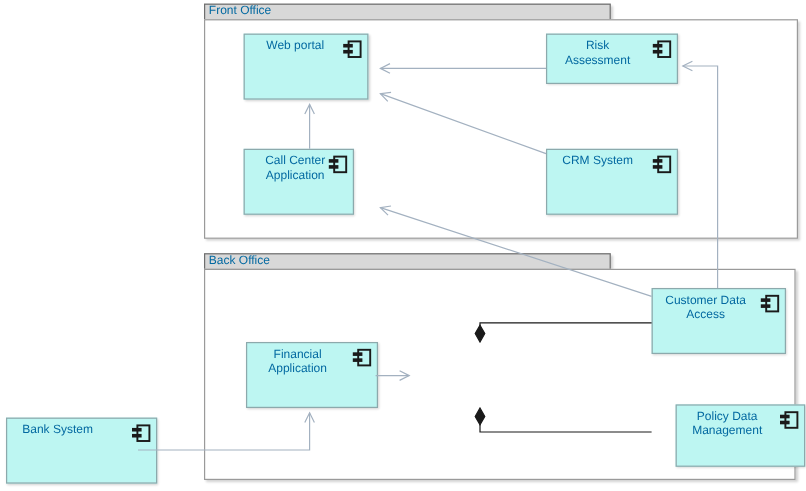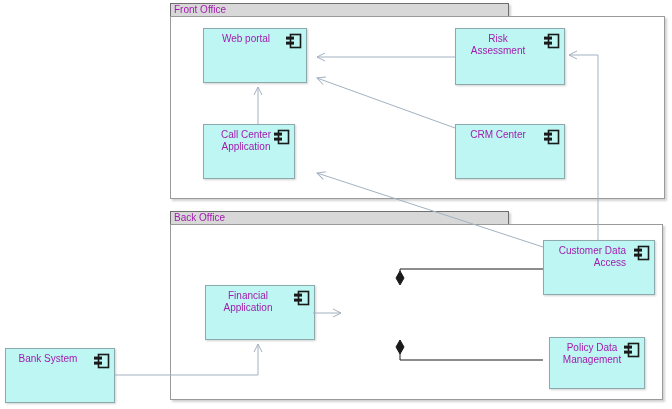--- a/index.html
+++ b/index.html
@@ -1,18 +1,18 @@
 <!DOCTYPE html>
 <html><head>
 <meta charset="utf-8">
 <style>
   html,body{margin:0;padding:0;background:#ffffff;}
   .canvas{
     position:relative;width:672px;height:409px;background:#ffffff;overflow:hidden;
-    font-family:"Liberation Sans", sans-serif;color:#a21caf;
+    font-family:"Liberation Sans", sans-serif;color:#0369a1;
   }
   
   .group{position:absolute;z-index:1;}
   .group-header{
     position:absolute;left:0;top:0;height:12px;background:#d8d8d8;
     border:1px solid #6e6e6e;box-shadow:2px 2px 2px rgba(0,0,0,.18);
     font-size:10px;line-height:12px;padding-left:3px;white-space:nowrap;overflow:hidden;
   }
   .group-body{
     position:absolute;left:0;right:0;bottom:0;background:#ffffff;
@@ -55,76 +55,76 @@
 
   <div class="comp" style="left:203px;top:28px;width:104px;height:55px;">
     <div class="comp-label">Web portal</div>
     <svg class="comp-icon" viewBox="0 0 17 16">
       <rect x="5.5" y="1.5" width="10" height="13" fill="none" stroke="#1a1a1a" stroke-width="1.6"></rect>
       <rect x="1" y="3.6" width="8" height="3" fill="#1a1a1a"></rect>
       <rect x="1" y="8.6" width="8" height="3" fill="#1a1a1a"></rect>
     </svg>
   </div>
 
-  <div class="comp" style="left:455px;top:28px;width:110px;height:57px;">
+  <div class="comp" style="left:455px;top:28px;width:110px;height:42px;">
     <div class="comp-label">Risk Assessment</div>
     <svg class="comp-icon" viewBox="0 0 17 16">
       <rect x="5.5" y="1.5" width="10" height="13" fill="none" stroke="#1a1a1a" stroke-width="1.6"></rect>
       <rect x="1" y="3.6" width="8" height="3" fill="#1a1a1a"></rect>
       <rect x="1" y="8.6" width="8" height="3" fill="#1a1a1a"></rect>
     </svg>
   </div>
 
   <div class="comp" style="left:203px;top:124px;width:92px;height:55px;">
     <div class="comp-label">Call Center Application</div>
     <svg class="comp-icon" viewBox="0 0 17 16">
       <rect x="5.5" y="1.5" width="10" height="13" fill="none" stroke="#1a1a1a" stroke-width="1.6"></rect>
       <rect x="1" y="3.6" width="8" height="3" fill="#1a1a1a"></rect>
       <rect x="1" y="8.6" width="8" height="3" fill="#1a1a1a"></rect>
     </svg>
   </div>
 
   <div class="comp" style="left:455px;top:124px;width:110px;height:55px;">
-    <div class="comp-label">CRM Center</div>
+    <div class="comp-label">CRM System</div>
     <svg class="comp-icon" viewBox="0 0 17 16">
       <rect x="5.5" y="1.5" width="10" height="13" fill="none" stroke="#1a1a1a" stroke-width="1.6"></rect>
       <rect x="1" y="3.6" width="8" height="3" fill="#1a1a1a"></rect>
       <rect x="1" y="8.6" width="8" height="3" fill="#1a1a1a"></rect>
     </svg>
   </div>
 
   <div class="comp" style="left:543px;top:240px;width:112px;height:55px;">
-    <div class="comp-label" style="width:76px;text-align:right;">Customer Data Access</div>
+    <div class="comp-label" style="width:76px;">Customer Data Access</div>
     <svg class="comp-icon" viewBox="0 0 17 16">
       <rect x="5.5" y="1.5" width="10" height="13" fill="none" stroke="#1a1a1a" stroke-width="1.6"></rect>
       <rect x="1" y="3.6" width="8" height="3" fill="#1a1a1a"></rect>
       <rect x="1" y="8.6" width="8" height="3" fill="#1a1a1a"></rect>
     </svg>
   </div>
 
   <div class="comp" style="left:205px;top:285px;width:110px;height:55px;">
     <div class="comp-label">Financial Application</div>
     <svg class="comp-icon" viewBox="0 0 17 16">
       <rect x="5.5" y="1.5" width="10" height="13" fill="none" stroke="#1a1a1a" stroke-width="1.6"></rect>
       <rect x="1" y="3.6" width="8" height="3" fill="#1a1a1a"></rect>
       <rect x="1" y="8.6" width="8" height="3" fill="#1a1a1a"></rect>
     </svg>
   </div>
 
 
-  <div class="comp" style="left:549px;top:337px;width:96px;height:52px;padding-left:36px;">
+  <div class="comp" style="left:563px;top:337px;width:108px;height:52px;padding-left:36px;">
     <div class="comp-label">Policy Data Management</div>
     <svg class="comp-icon" viewBox="0 0 17 16">
       <rect x="5.5" y="1.5" width="10" height="13" fill="none" stroke="#1a1a1a" stroke-width="1.6"></rect>
       <rect x="1" y="3.6" width="8" height="3" fill="#1a1a1a"></rect>
       <rect x="1" y="8.6" width="8" height="3" fill="#1a1a1a"></rect>
     </svg>
   </div>
 
-  <div class="comp" style="left:5px;top:348px;width:110px;height:55px;">
+  <div class="comp" style="left:5px;top:348px;width:126px;height:55px;">
     <div class="comp-label">Bank System</div>
     <svg class="comp-icon" viewBox="0 0 17 16">
       <rect x="5.5" y="1.5" width="10" height="13" fill="none" stroke="#1a1a1a" stroke-width="1.6"></rect>
       <rect x="1" y="3.6" width="8" height="3" fill="#1a1a1a"></rect>
       <rect x="1" y="8.6" width="8" height="3" fill="#1a1a1a"></rect>
     </svg>
   </div>
 
   <svg class="wires" width="672" height="409">
     <defs>

